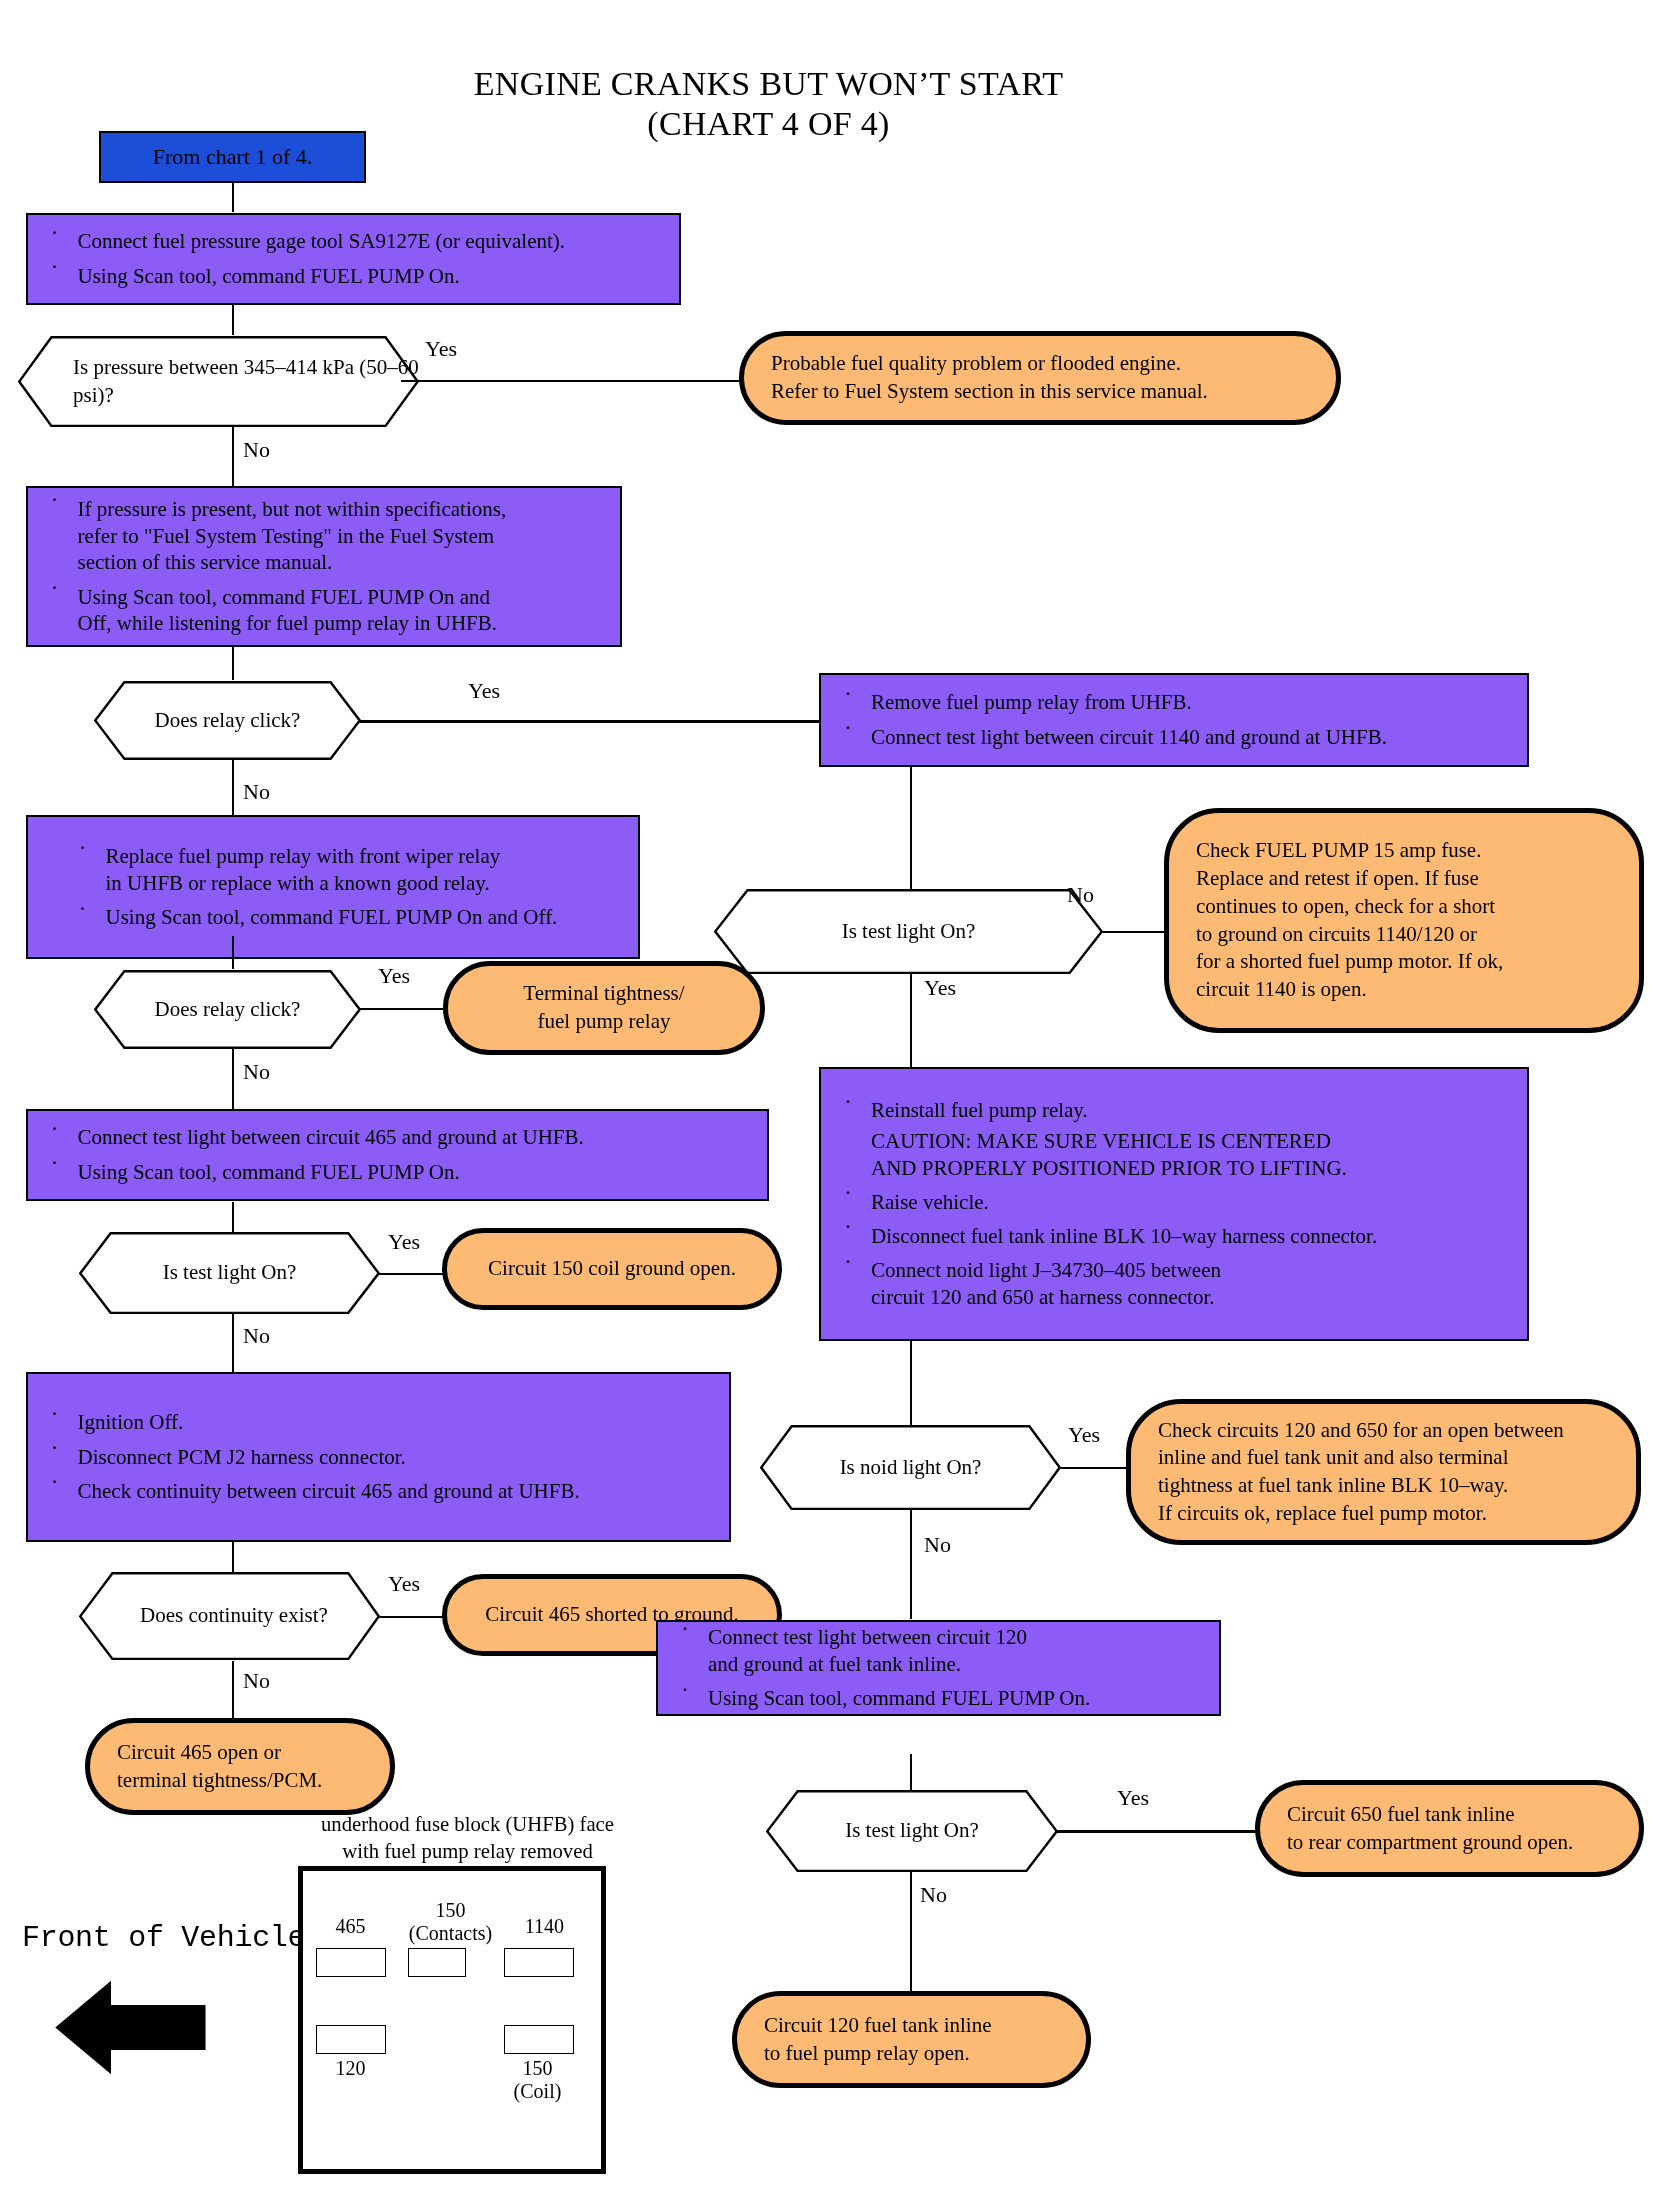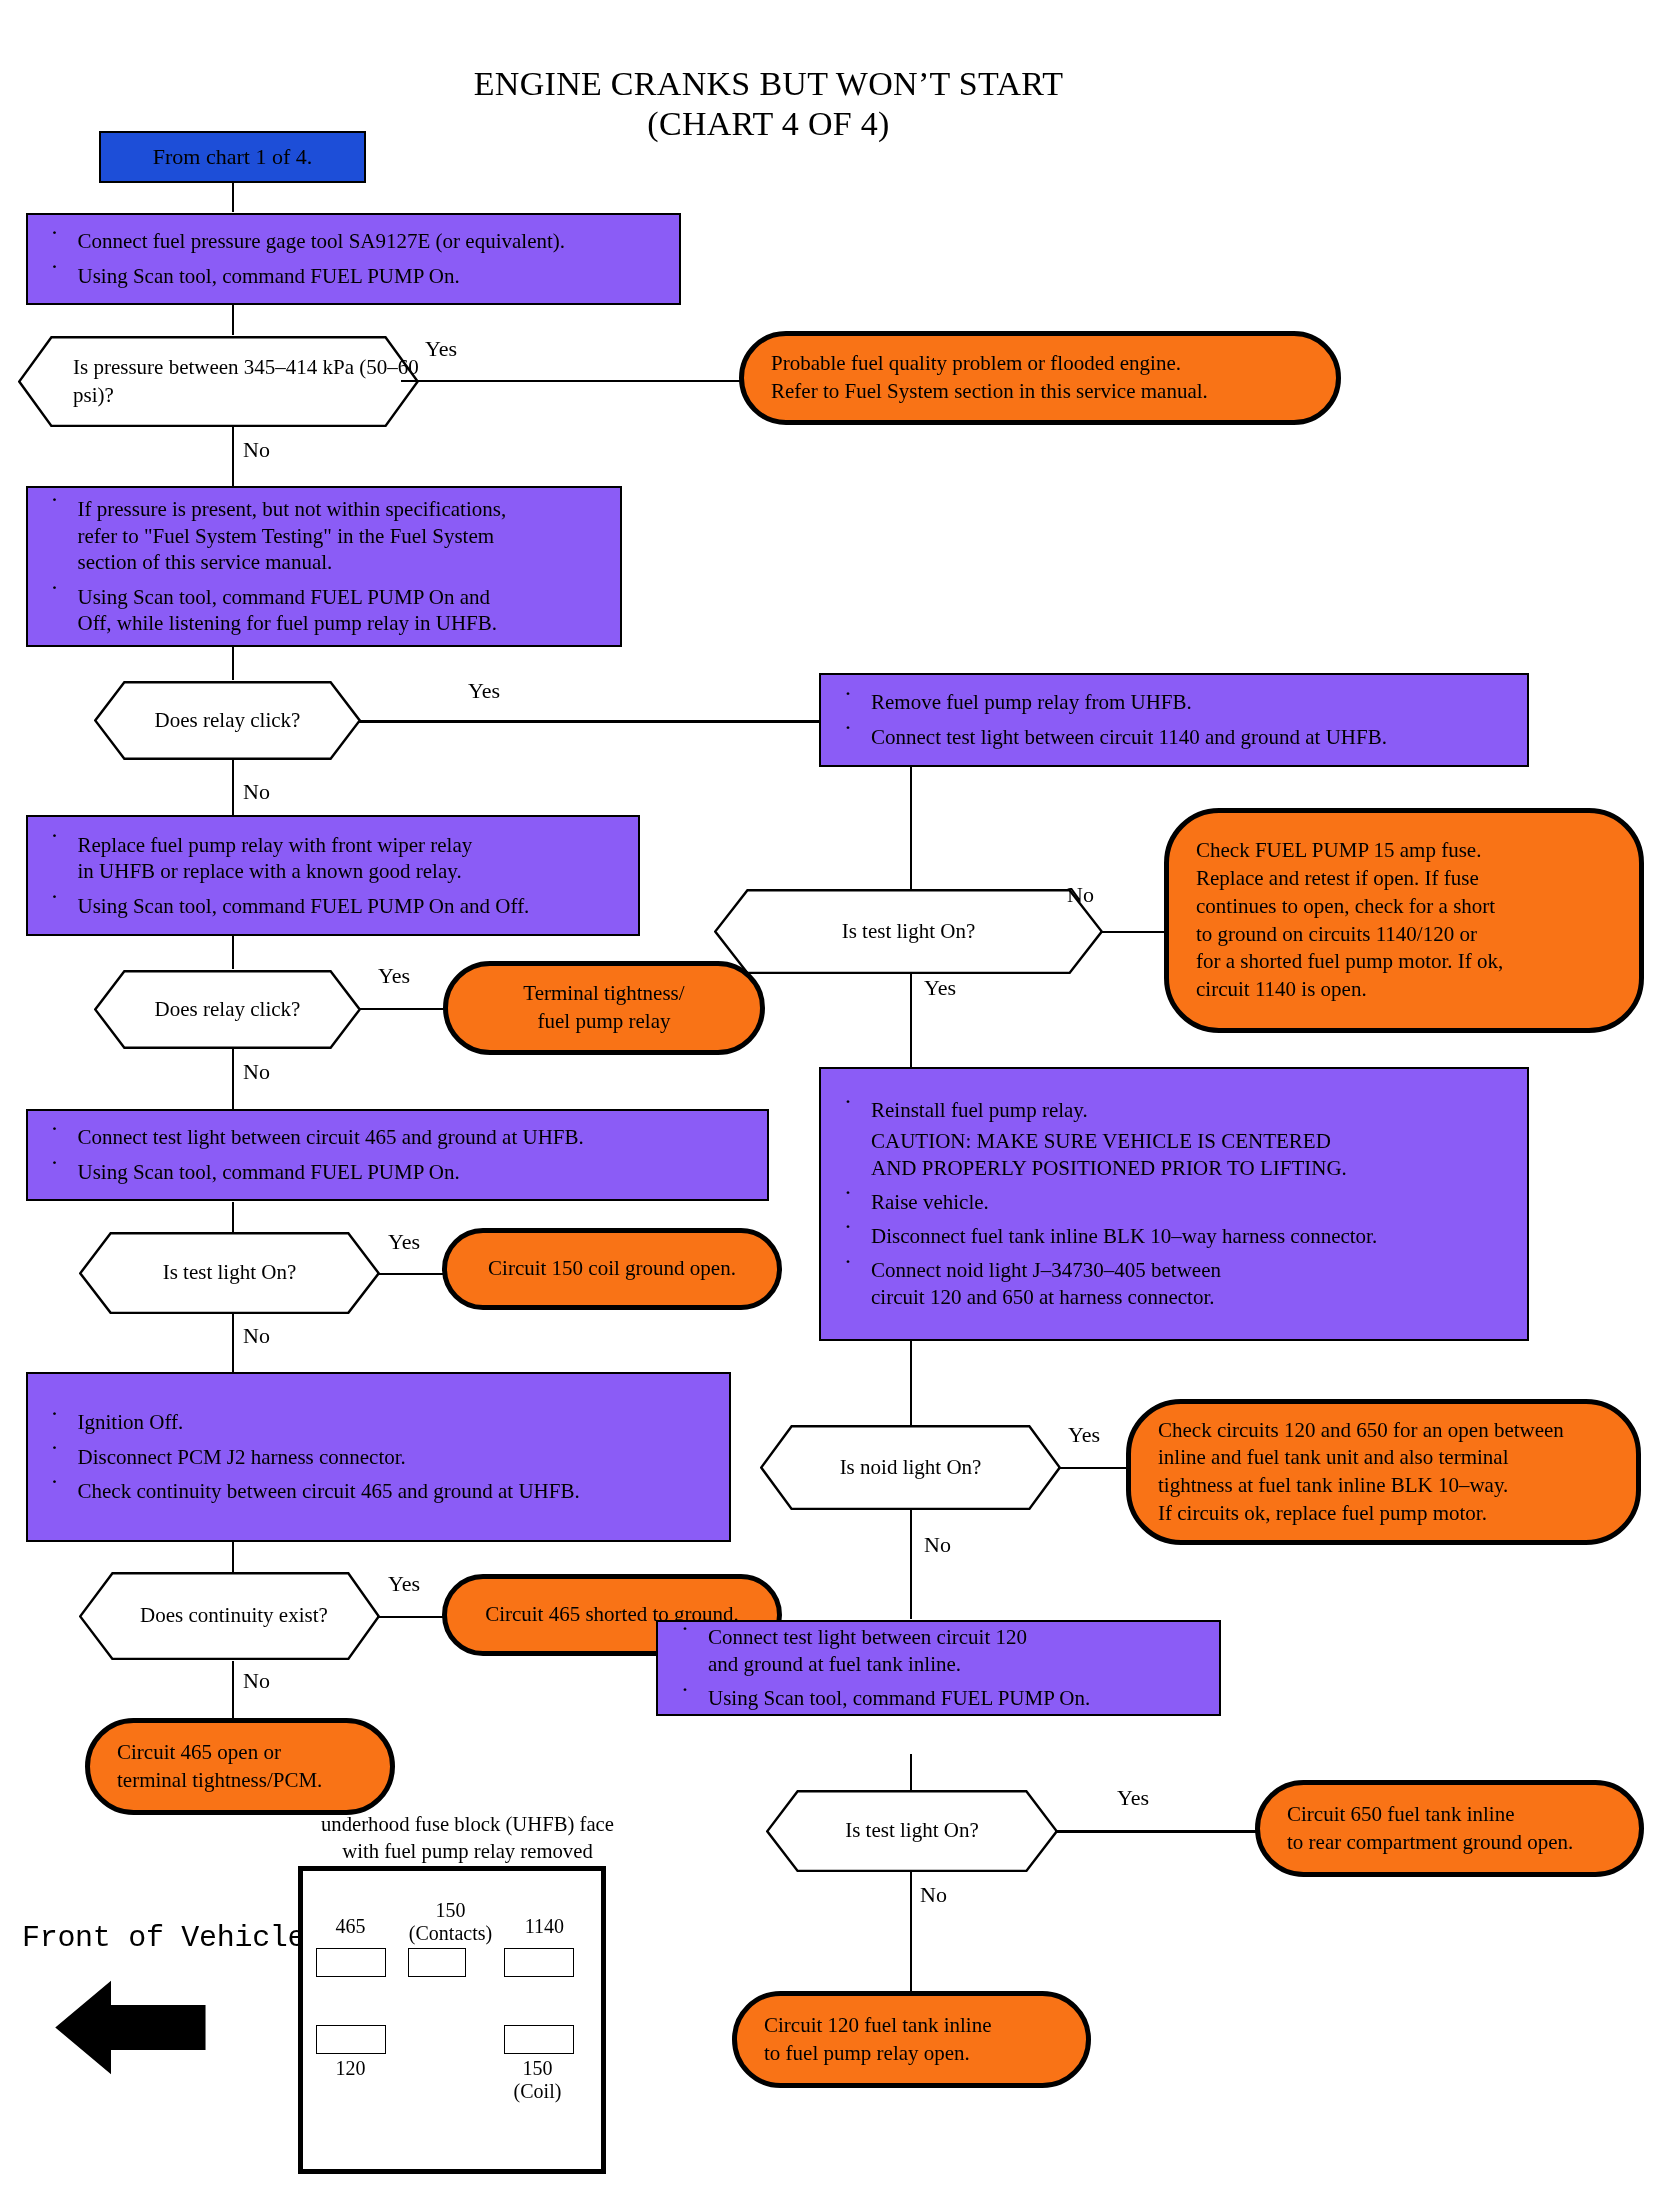--- a/index.html
+++ b/index.html
@@ -41,21 +41,21 @@
     display: flex;
     align-items: center;
     justify-content: center;
     font-size: 22px;
   }
 
   
   .term {
     border: 5.5px solid #000;
     border-radius: 55px;
-    background: #f97316;
+    background: #fdba74;
     display: flex;
     flex-direction: column;
     justify-content: center;
     padding: 0 27px;
   }
 
   
   .hex {
     position: absolute;
     background: #fff;
@@ -237,21 +237,21 @@
   <div class="blabel" style="left:243px; top:781px;">No</div>
 
   <div class="node rect" style="left:819px; top:673px; width:710px; height:94px;">
     <ul class="bullets">
       <li>Remove fuel pump relay from UHFB.</li>
       <li>Connect test light between circuit 1140 and ground at UHFB.</li>
     </ul>
   </div>
   <div class="ln lnv" style="left:910px; top:767px; height:122px;"></div>
 
-  <div class="node rect" style="left:25.5px; top:815px; width:614px; height:121px;">
+  <div class="node rect" style="left:25.5px; top:815px; width:614px; height:144px;padding-left:28px;">
     <ul class="bullets">
       <li>Replace fuel pump relay with front wiper relay
 in UHFB or replace with a known good relay.</li>
       <li>Using Scan tool, command FUEL PUMP On and Off.</li>
     </ul>
   </div>
   <div class="ln lnv" style="left:232px; top:936px; height:33px;"></div>
 
   <div class="hex" style="left:714px; top:889px; width:389px; height:85px;">
     <svg class="hexshape" viewBox="0 0 640 140" preserveAspectRatio="none">

